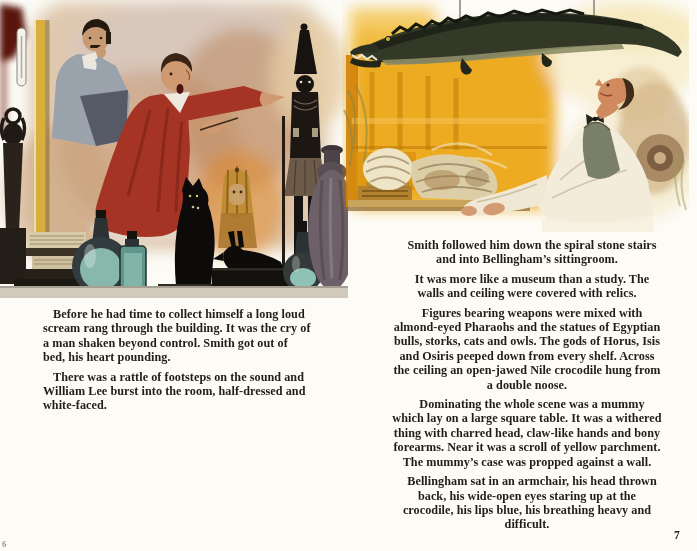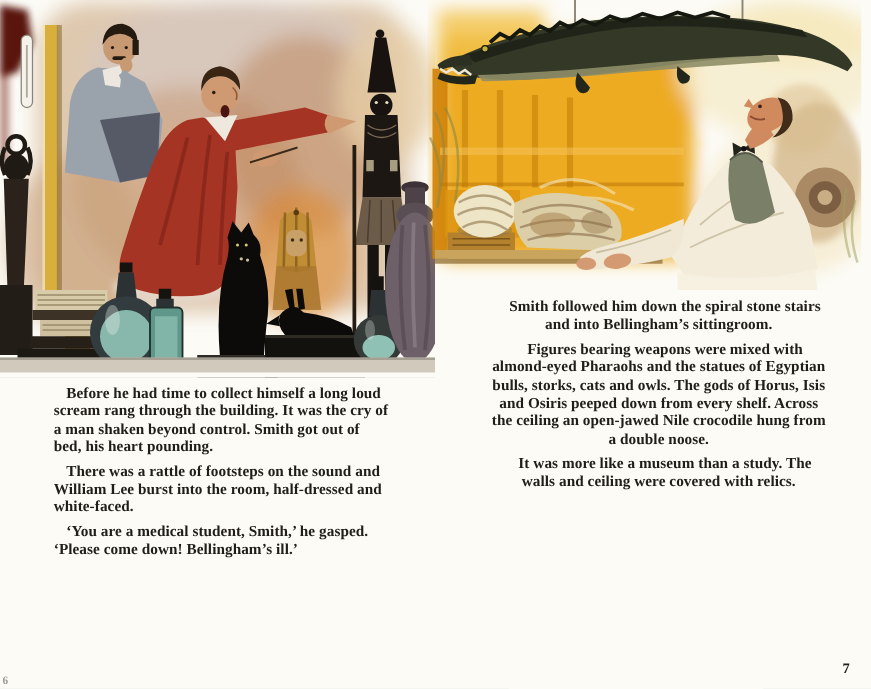--- a/index.html
+++ b/index.html
@@ -205,22 +205,20 @@
     </svg>
 
     <div class="booktext text-left">
       <p>Before he had time to collect himself a long loud
 scream rang through the building. It was the cry of
 a man shaken beyond control. Smith got out of
 bed, his heart pounding.</p>
       <p>There was a rattle of footsteps on the sound and
 William Lee burst into the room, half-dressed and
 white-faced.</p>
-      <p>‘You are a medical student, Smith,’ he gasped.
-‘Please come down! Bellingham’s ill.’</p>
     </div>
 
     <div class="pageno pageno-left">6</div>
   </div>
 
   <div class="page page-right">
 
     <svg class="illus illus-right" width="347" height="232" viewBox="0 0 347 232">
       <defs>
         <filter id="fR1" x="-40%" y="-40%" width="180%" height="180%">
@@ -313,26 +311,35 @@
       </g>
 
       <g fill="none" opacity="0.5">
         <path d="M335,150 Q330,180 338,206 M342,160 Q336,186 344,210" stroke="#9aa060" stroke-width="2"></path>
       </g>
     </svg>
 
     <div class="booktext text-right">
       <p>Smith followed him down the spiral stone stairs
 and into Bellingham’s sittingroom.</p>
+      <p>It was more like a museum than a study. The
+walls and ceiling were covered with relics.</p>
       <p>Figures bearing weapons were mixed with
 almond-eyed Pharaohs and the statues of Egyptian
 bulls, storks, cats and owls. The gods of Horus, Isis
 and Osiris peeped down from every shelf. Across
 the ceiling an open-jawed Nile crocodile hung from
 a double noose.</p>
-      <p>It was more like a museum than a study. The
-walls and ceiling were covered with relics.</p>
+      <p>Dominating the whole scene was a mummy
+which lay on a large square table. It was a withered
+thing with charred head, claw-like hands and bony
+forearms. Near it was a scroll of yellow parchment.
+The mummy’s case was propped against a wall.</p>
+      <p>Bellingham sat in an armchair, his head thrown
+back, his wide-open eyes staring up at the
+crocodile, his lips blue, his breathing heavy and
+difficult.</p>
     </div>
 
     <div class="pageno pageno-right">7</div>
   </div>
 
 </div>
 
 </body></html>

